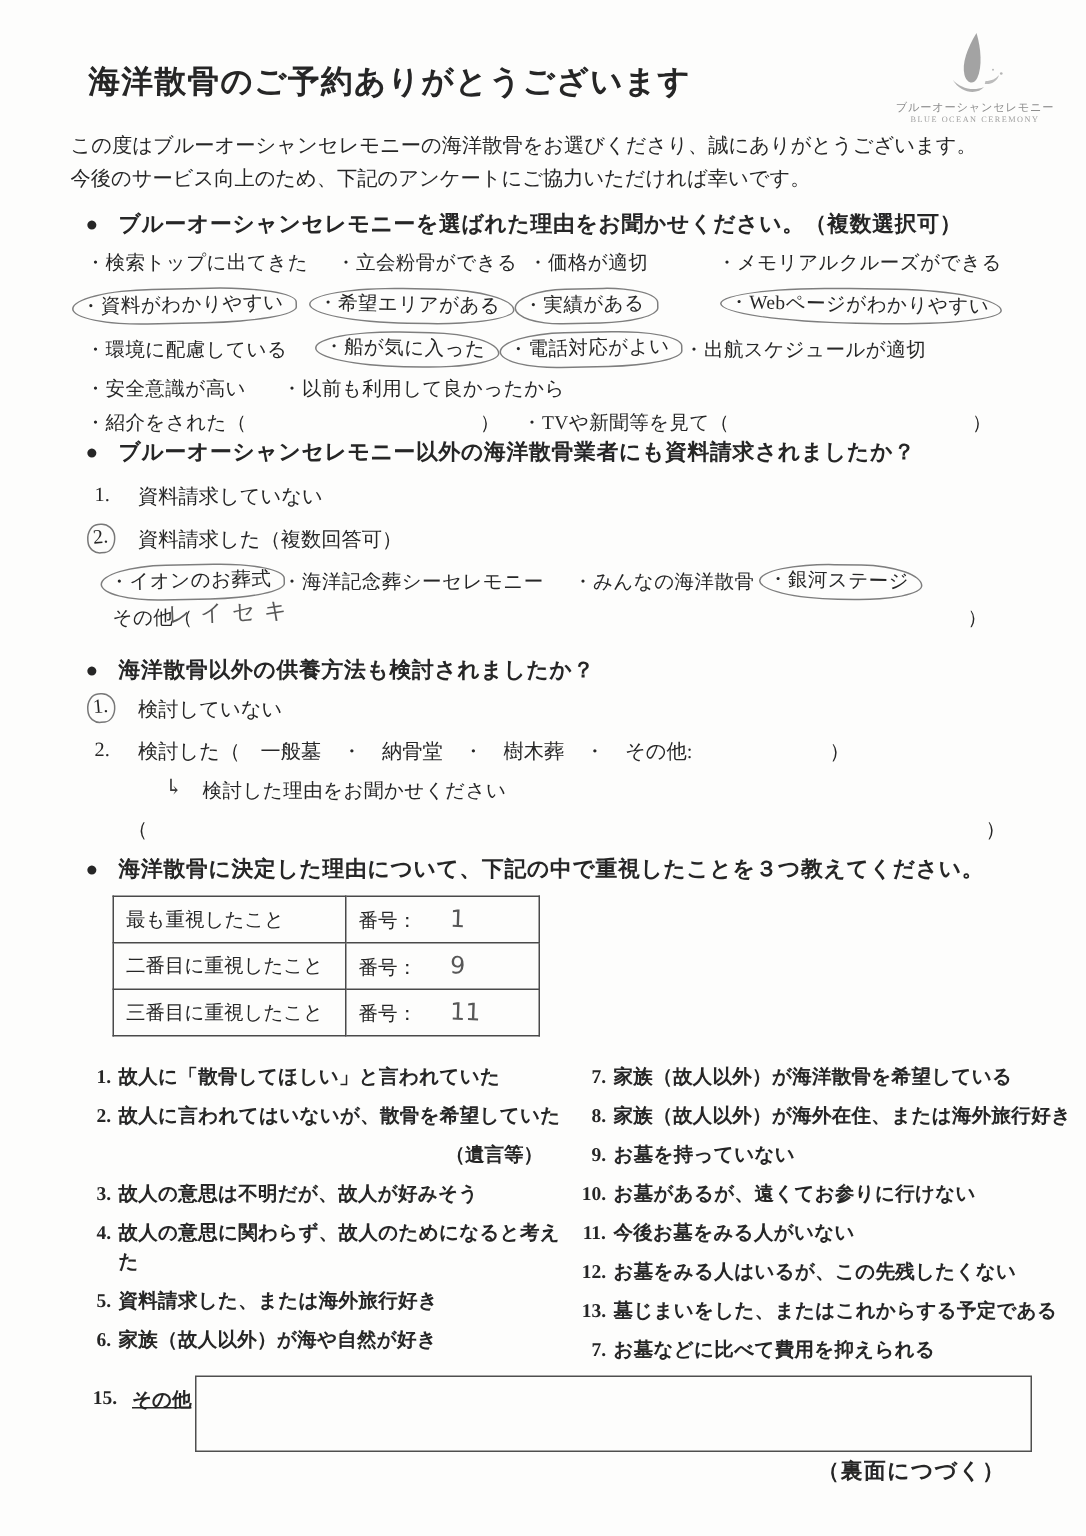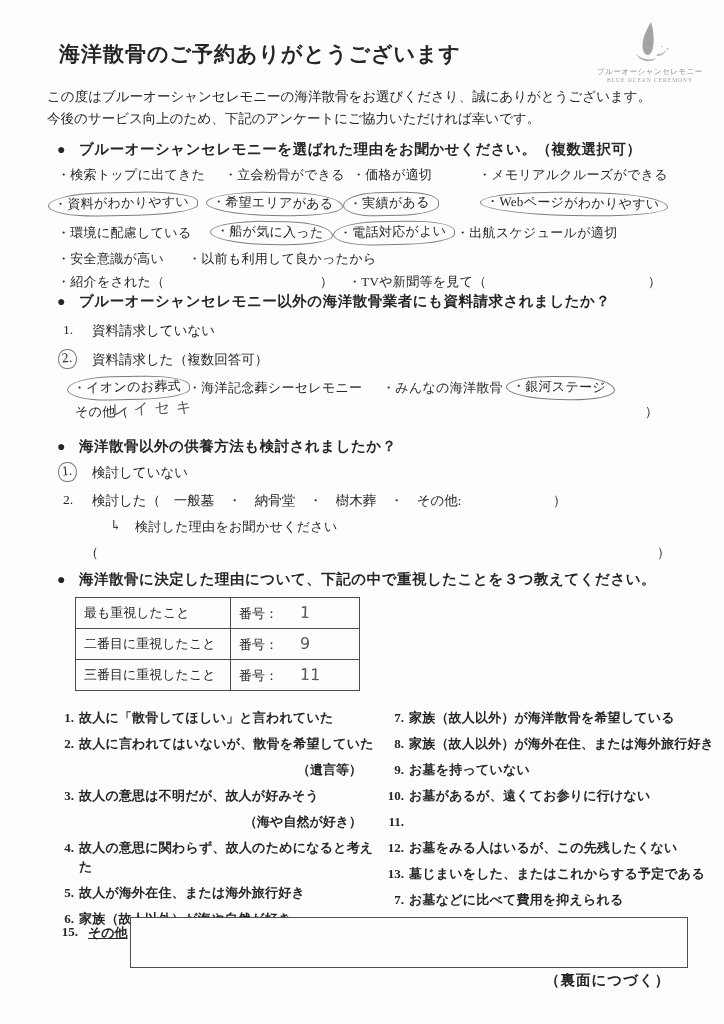--- a/index.html
+++ b/index.html
@@ -183,28 +183,27 @@
       </div>
     <div class="r-item">
         <span class="r-num">2.</span>
         <span class="r-text">故人に言われてはいないが、散骨を希望していた</span>
       </div>
     <div class="r-note">（遺言等）</div>
     <div class="r-item">
         <span class="r-num">3.</span>
         <span class="r-text">故人の意思は不明だが、故人が好みそう</span>
       </div>
-    <div class="r-note">（海や自然が好き）</div>
     <div class="r-item">
         <span class="r-num">4.</span>
         <span class="r-text">故人の意思に関わらず、故人のためになると考えた</span>
       </div>
     <div class="r-item">
         <span class="r-num">5.</span>
-        <span class="r-text">故人が海外在住、または海外旅行好き</span>
+        <span class="r-text">資料請求した、または海外旅行好き</span>
       </div>
     <div class="r-item">
         <span class="r-num">6.</span>
         <span class="r-text">家族（故人以外）が海や自然が好き</span>
       </div>
   </div>
 
   <div class="r-col col-right">
     <div class="r-item">
         <span class="r-num">7.</span>
@@ -217,20 +216,21 @@
     <div class="r-item">
         <span class="r-num">9.</span>
         <span class="r-text">お墓を持っていない</span>
       </div>
     <div class="r-item">
         <span class="r-num">10.</span>
         <span class="r-text">お墓があるが、遠くてお参りに行けない</span>
       </div>
     <div class="r-item">
         <span class="r-num">11.</span>
+        <span class="r-text">今後お墓をみる人がいない</span>
       </div>
     <div class="r-item">
         <span class="r-num">12.</span>
         <span class="r-text">お墓をみる人はいるが、この先残したくない</span>
       </div>
     <div class="r-item">
         <span class="r-num">13.</span>
         <span class="r-text">墓じまいをした、またはこれからする予定である</span>
       </div>
     <div class="r-item">

